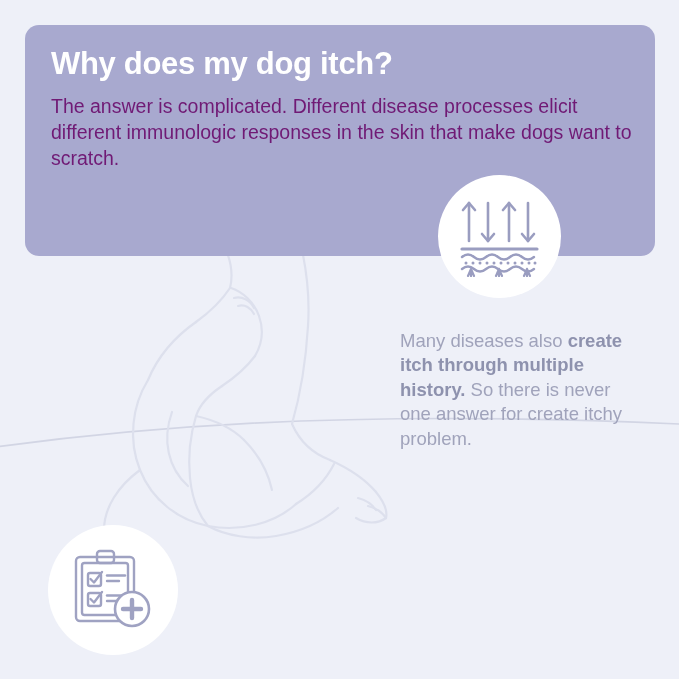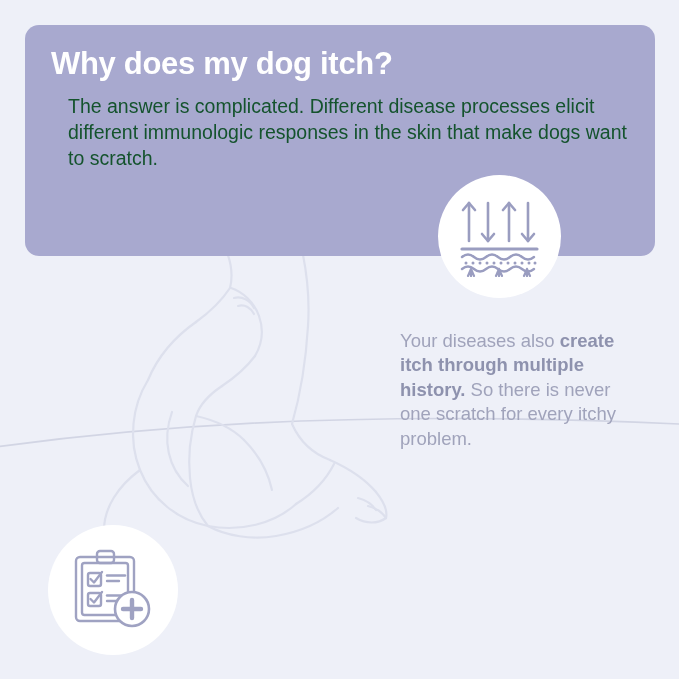--- a/index.html
+++ b/index.html
@@ -38,22 +38,22 @@
   }
   .header-title {
     margin: 0;
     color: #ffffff;
     font-size: 31px;
     font-weight: bold;
     letter-spacing: -0.3px;
     line-height: 1.2;
   }
   .header-sub {
-    margin: 12px 0 0 17px;
-    color: #14532d;
+    margin: 12px 0 0 0;
+    color: #701a75;
     font-size: 19.5px;
     font-weight: normal;
     line-height: 1.33;
     max-width: 590px;
   }
 
   
   .icon-circle {
     position: absolute;
     border-radius: 50%;
@@ -212,21 +212,21 @@
 
       <g stroke="#9a9dc0" fill="none" stroke-width="2.2" stroke-linecap="round">
         <path d="M12 72 l -3 7 M12 72 l 3 7 M12 72 l 0 7"></path>
         <path d="M40 72 l -3 7 M40 72 l 3 7 M40 72 l 0 7"></path>
         <path d="M68 72 l -3 7 M68 72 l 3 7 M68 72 l 0 7"></path>
       </g>
     </svg>
   </div>
 
   <p class="para para-middle">
-    <span>Your diseases also </span><b>create itch through multiple history.</b><span> So there is never one scratch for every itchy problem.</span>
+    <span>Many diseases also </span><b>create itch through multiple history.</b><span> So there is never one answer for create itchy problem.</span>
   </p>
 
   <div class="icon-circle circle-clipboard">
     <svg width="86" height="86" viewBox="0 0 86 86" xmlns="http://www.w3.org/2000/svg">
       <g stroke="#9fa2c2" fill="none" stroke-width="2.4" stroke-linecap="round" stroke-linejoin="round">
 
         <rect x="6" y="10" width="58" height="64" rx="4"></rect>
 
         <rect x="12" y="16" width="46" height="52" rx="2.5"></rect>
 

